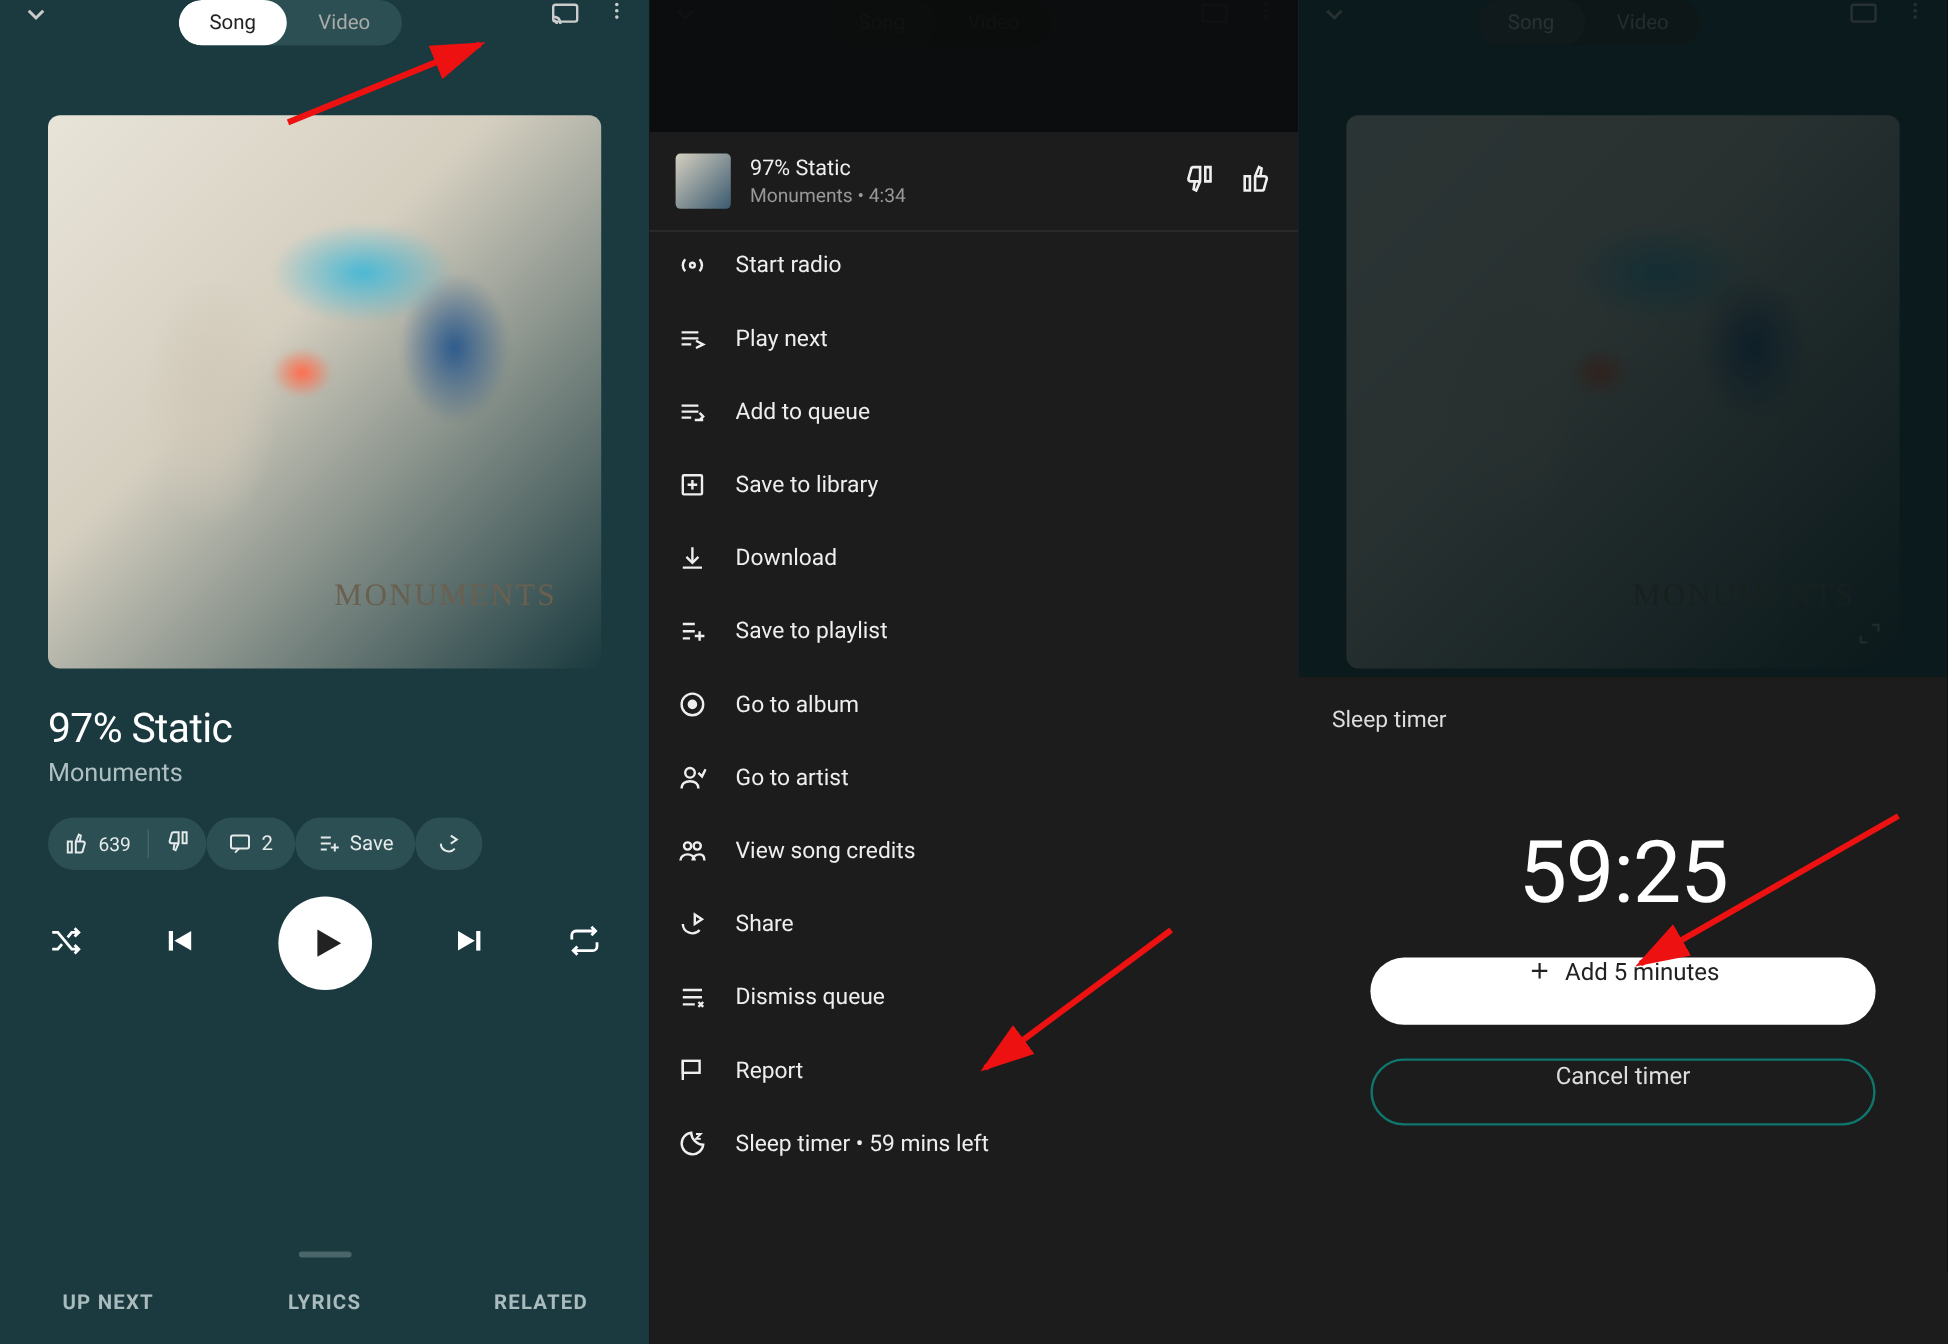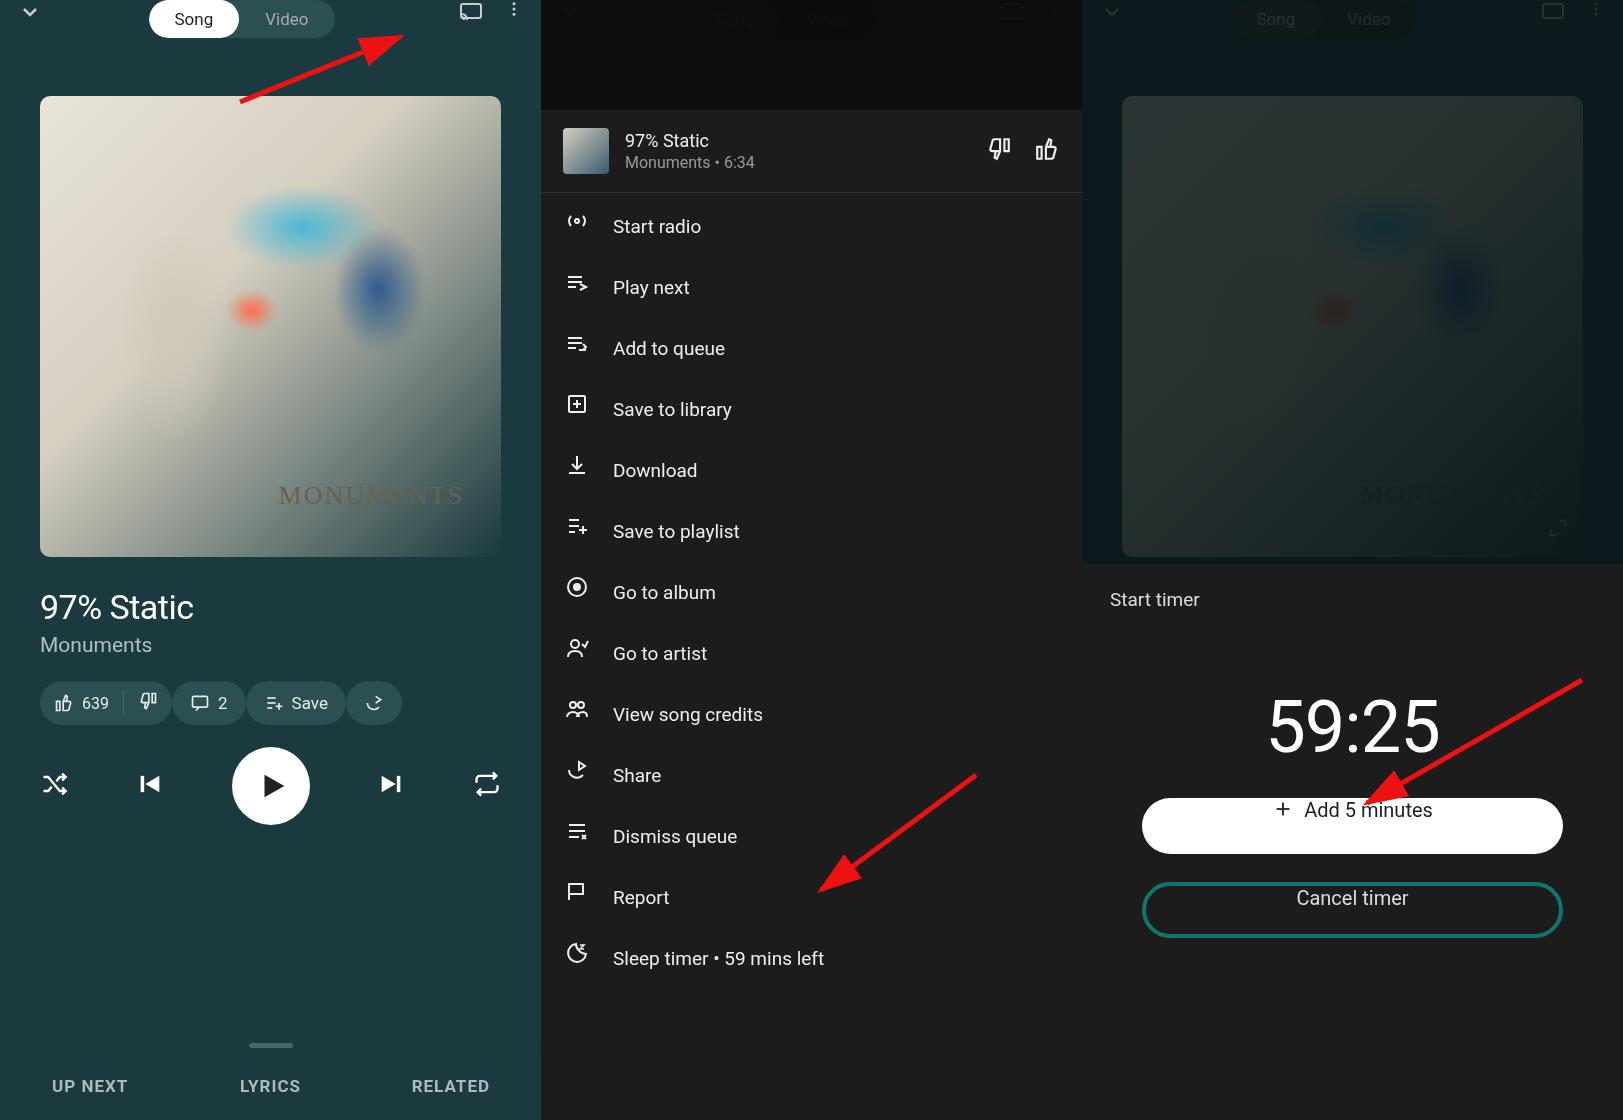--- a/index.html
+++ b/index.html
@@ -46,32 +46,32 @@
 .menu-sheet{position:absolute;top:110px;left:0;right:0;bottom:0;background:#1c1c1c}
 .menu-header{display:flex;align-items:center;padding:18px 22px;gap:16px}
 .mini-art{width:46px;height:46px;border-radius:4px;background:linear-gradient(135deg,#d5cfc0,#3a5a6f)}
 .mini-text{flex:1}
 .mini-title{color:#eee;font-size:18px}
 .mini-sub{color:#999;font-size:16px;margin-top:2px}
 .thumb-icons{display:flex;gap:22px}
 .thumb-icons svg{width:26px;color:#eee}
 .menu-divider{height:1px;background:#333}
 .menu-list{display:flex;flex-direction:column}
-.menu-item{display:flex;align-items:flex-end;padding:16px 24px;gap:24px;color:#eee;font-size:19px;cursor:pointer}
+.menu-item{display:flex;align-items:flex-start;padding:16px 24px;gap:24px;color:#eee;font-size:19px;cursor:pointer}
 .menu-item svg{width:24px;flex-shrink:0}
 
 .dimmed{opacity:0.35;pointer-events:none}
 .darken{position:absolute;inset:0;background:rgba(0,0,0,0.55)}
 .timer-sheet{position:absolute;left:0;right:0;bottom:0;top:564px;background:#1c1c1c}
 .timer-header{padding:24px 28px;color:#ddd;font-size:19px}
 .timer-body{display:flex;flex-direction:column;align-items:center;gap:28px;margin-top:50px;padding:0 60px}
 .timer-time{color:#fff;font-size:72px;font-weight:400;letter-spacing:-1px}
 .timer-btn{width:100%;height:56px;border-radius:28px;font-size:20px;display:flex;align-items:flex-start;justify-content:center;gap:10px;cursor:pointer}
 .timer-btn.primary{background:#fff;color:#222;border:none}
-.timer-btn.secondary{background:transparent;color:#ddd;border:4px solid #0f766e}
+.timer-btn.secondary{background:transparent;color:#ddd;border:2px solid #0f766e}
 .red-arrow{position:absolute;pointer-events:none}
 .red-arrow svg{overflow:visible}
 .expand-icon{position:absolute;bottom:14px;right:14px;width:22px;color:#aaa}
 </style>
 </head>
 <body>
 
 <div class="panel panel1">
   <div class="top-bar">
     <span><svg class="chevron-down" viewBox="0 0 24 24" fill="none" stroke="currentColor" stroke-width="2.5">
@@ -207,21 +207,21 @@
           <circle cx="12" cy="12" r="2"></circle>
           <circle cx="12" cy="19" r="2"></circle>
         </svg></span>
   </div>
   <div class="overlay-dark"></div>
   <div class="menu-sheet">
     <div class="menu-header">
       <div class="mini-art"></div>
       <div class="mini-text">
         <div class="mini-title">97% Static</div>
-        <div class="mini-sub">Monuments • 6:34</div>
+        <div class="mini-sub">Monuments • 4:34</div>
       </div>
       <div class="thumb-icons">
         <span><svg viewBox="0 0 24 24" fill="none" stroke="currentColor" stroke-width="2" style="transform:rotate(180deg)">
               <path d="M7 10v11H3V10h4zm4 0h7a2 2 0 0 1 2 2l-2 7a2 2 0 0 1-2 2h-5V10l3-7 2 1-1 6z"></path>
             </svg></span>
         <span><svg viewBox="0 0 24 24" fill="none" stroke="currentColor" stroke-width="2">
               <path d="M7 10v11H3V10h4zm4 0h7a2 2 0 0 1 2 2l-2 7a2 2 0 0 1-2 2h-5V10l3-7 2 1-1 6z"></path>
             </svg></span>
       </div>
     </div>
@@ -375,21 +375,21 @@
             <path d="M4 14v6h6M20 10V4h-6"></path>
           </svg></span>
     </div>
     <div class="track-info">
       <div class="track-title">97% Static</div>
       <div class="track-artist">Monuments</div>
     </div>
   </div>
   <div class="darken"></div>
   <div class="timer-sheet">
-    <div class="timer-header">Start timer</div>
+    <div class="timer-header">Sleep timer</div>
     <div class="timer-body">
       <div class="timer-time">59:25</div>
       <button class="timer-btn primary">
           <svg width="22" viewBox="0 0 24 24" fill="none" stroke="currentColor" stroke-width="2">
             <line x1="12" y1="5" x2="12" y2="19"></line>
             <line x1="5" y1="12" x2="19" y2="12"></line>
           </svg>
           <span>Add 5 minutes</span>
         </button>
       <button class="timer-btn secondary">Cancel timer</button>

